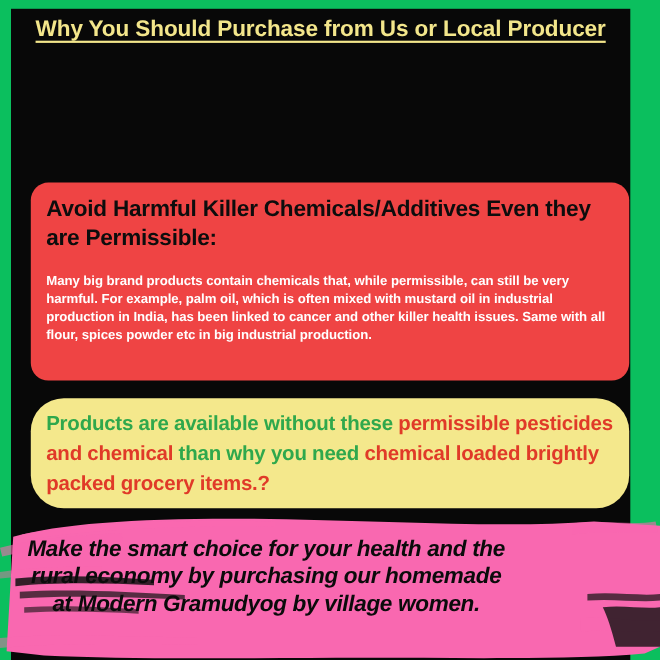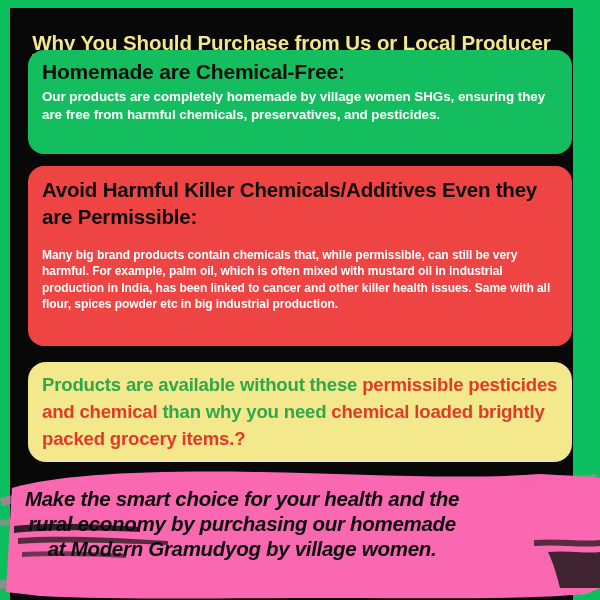--- a/index.html
+++ b/index.html
@@ -28,21 +28,20 @@
   
   #title-bar {
     position: absolute;
     left: 10px;
     top: 10px;
     width: 563px;
     height: 34px;
     display: flex;
     align-items: center;
     justify-content: center;
-    margin-top: 16px;
   }
   #title-text {
     color: #F3E68B;
     font-size: 20.5px;
     font-weight: 700;
     letter-spacing: -0.1px;
     text-decoration: underline;
     text-underline-offset: 4px;
     text-decoration-thickness: 2px;
     white-space: nowrap;
@@ -52,21 +51,21 @@
   .card {
     position: absolute;
     left: 28px;
     width: 544px;
     box-sizing: border-box;
     border-radius: 16px;
     padding: 10px 14px 12px 14px;
   }
   .card-green  { background: #14BE5F; top: 50px;  height: 104px; }
   .card-red    { background: #ef4444; top: 166px; height: 180px; }
-  .card-yellow { background: #F4E88C; top: 362px; height: 100px; border-radius: 18px; }
+  .card-yellow { background: #F4E88C; top: 362px; height: 100px; border-radius: 30px; }
 
   .card-heading {
     margin: 0 0 3px 0;
     color: #0d0d0d;
     font-size: 21px;
     font-weight: 700;
     line-height: 1.18;
     letter-spacing: -0.2px;
   }
   .card-body {
@@ -122,24 +121,20 @@
 <body>
 
 <div id="poster">
 
   <div id="black-panel"></div>
 
   <div id="title-bar">
     <span id="title-text">Why You Should Purchase from Us or Local Producer </span>
   </div>
 
-  <div class="card card-green">
-    <p class="card-heading">Homemade are Chemical-Free:</p>
-    <p class="card-body">Our products are completely homemade by village women SHGs, ensuring they are free from harmful chemicals, preservatives, and pesticides.</p>
-  </div>
 
   <div class="card card-red">
     <p class="card-heading">Avoid Harmful Killer Chemicals/Additives Even they are Permissible:</p>
     <p class="card-body">Many big brand products contain chemicals that, while permissible, can still be very  harmful. For example, palm oil, which is often mixed with mustard oil in industrial production in India, has been linked to cancer and other killer health issues. Same with all flour, spices powder etc in big industrial production.</p>
   </div>
 
   <div class="card card-yellow">
     <p id="yellow-text">
       <span class="tx-green">Products are available without these </span><span class="tx-red">permissible pesticides and chemical </span><span class="tx-green">than why you need </span><span class="tx-red">chemical loaded brightly packed  grocery items.?</span>
     </p>

